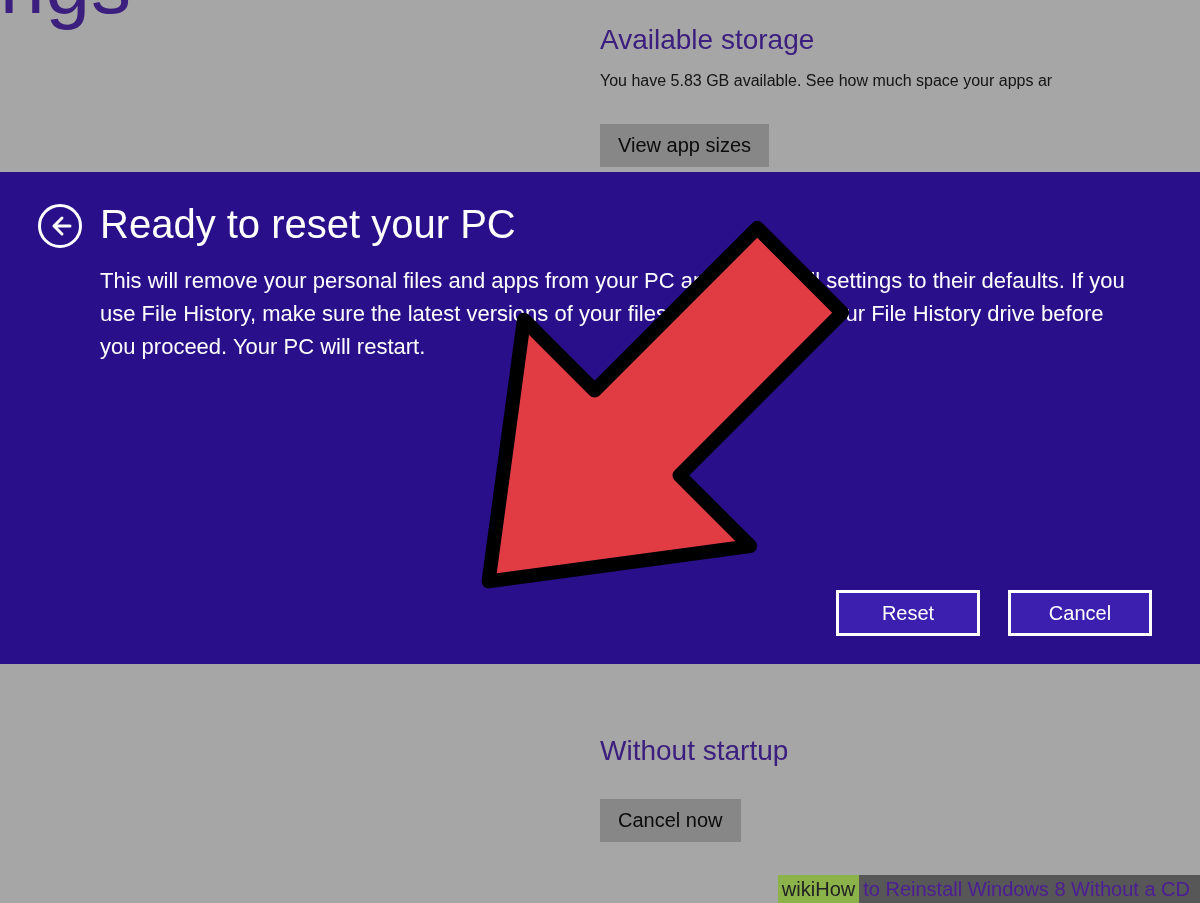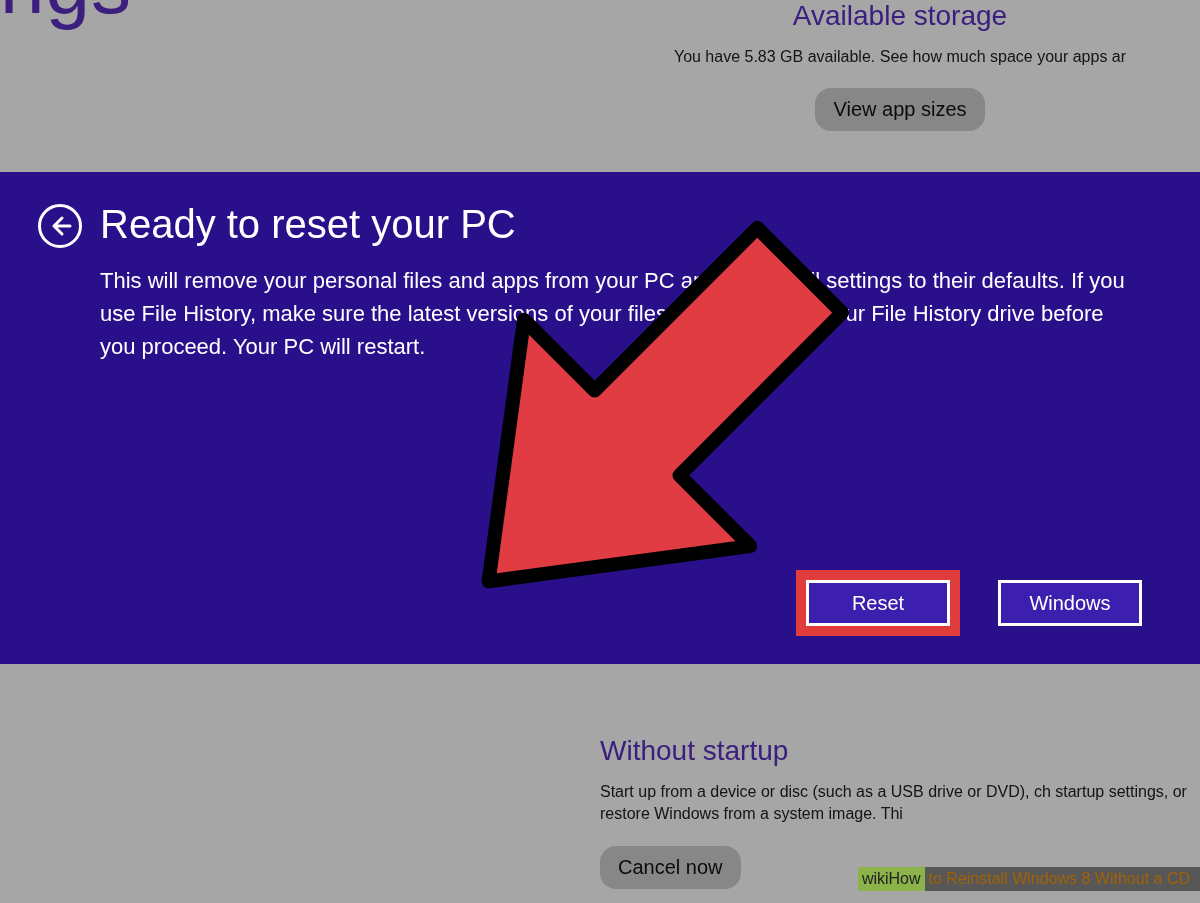--- a/index.html
+++ b/index.html
@@ -1,73 +1,72 @@
 <!DOCTYPE html>
 <html><head>
 <meta charset="utf-8">
 <style>
   * { margin: 0; padding: 0; box-sizing: border-box; }
   html, body { width: 1200px; height: 903px; overflow: hidden; font-family: "Segoe UI", Arial, sans-serif; background: #fff; }
   .bg-container { position: absolute; top: 0; left: 0; width: 1200px; height: 903px; background: #fff; }
   .bg-left-title { position: absolute; top: -60px; left: 0; font-size: 80px; font-weight: 300; color: #5b2ec0; letter-spacing: 1px; }
   .bg-section-title { color: #5b2ec0; font-size: 28px; font-weight: 400; }
   .bg-section-text { color: #222; font-size: 16px; margin-top: 14px; line-height: 1.4; }
-  .bg-button { display: inline-block; background: #cfcfcf; padding: 10px 18px; font-size: 20px; margin-top: 20px; color: #111; border-radius: 16px; }
-  .bg-top-right { position: absolute; top: 0; left: 600px; right: 0; padding-top: 0; text-align: center; }
+  .bg-button { display: inline-block; background: #cfcfcf; padding: 10px 18px; font-size: 20px; margin-top: 32px; color: #111; }
+  .bg-top-right { position: absolute; top: 8px; left: 600px; right: 0; padding-top: 16px; }
   .bg-bottom-right { position: absolute; top: 735px; left: 600px; right: 0; }
   .dim-overlay { position: absolute; top: 0; left: 0; width: 1200px; height: 903px; background: rgba(0,0,0,0.35); }
   .modal { position: absolute; top: 172px; left: 0; width: 1200px; height: 492px; background: #2a0f8a; }
   .back-arrow { position: absolute; top: 32px; left: 38px; width: 44px; height: 44px; border: 3px solid #fff; border-radius: 50%; display: flex; align-items: center; justify-content: center; }
   .modal-title { position: absolute; top: 30px; left: 100px; color: #fff; font-size: 40px; font-weight: 400; }
   .modal-body { position: absolute; top: 92px; left: 100px; right: 60px; color: #fff; font-size: 22px; line-height: 1.5; }
   .modal-buttons { position: absolute; bottom: 28px; right: 48px; display: flex; gap: 28px; }
-  .modal-btn-wrap { padding: 10px; }
+  .modal-btn-wrap { padding: 0; }
   .highlight-red { background: #e13c3c; }
   .modal-button { width: 144px; height: 46px; background: #3d1fb0; border: 3px solid #fff; color: #fff; font-size: 20px; display: flex; align-items: center; justify-content: center; cursor: pointer; }
   .pointer-arrow { position: absolute; top: 180px; left: 370px; pointer-events: none; }
-  .caption-bar { position: absolute; bottom: 8px; right: 0; height: 28px; display: flex; align-items: flex-start; font-size: 16px; }
+  .caption-bar { position: absolute; bottom: 0; right: 0; height: 28px; display: flex; align-items: center; font-size: 20px; }
   .caption-brand { background: #8bb34a; color: #222; padding: 3px 4px; font-weight: 400; }
-  .caption-text { background: rgba(60,60,60,0.75); color: #a16207; padding: 3px 10px 3px 4px; }
+  .caption-text { background: rgba(60,60,60,0.75); color: #4c1d95; padding: 3px 10px 3px 4px; }
 </style>
 </head>
 <body>
 
 <div class="bg-container">
   <div class="bg-left-title">ngs</div>
 
   <div class="bg-top-right">
     <div class="bg-section-title">Available storage</div>
     <div class="bg-section-text">You have 5.83 GB available. See how much space your apps ar</div>
     <div class="bg-button">View app sizes</div>
   </div>
 
   <div class="bg-bottom-right">
     <div class="bg-section-title">Without startup</div>
-    <div class="bg-section-text">Start up from a device or disc (such as a USB drive or DVD), ch startup settings, or restore Windows from a system image. Thi</div>
     <div class="bg-button">Cancel now</div>
   </div>
 </div>
 
 <div class="dim-overlay"></div>
 
 <div class="modal">
   <div class="back-arrow">
     <svg width="24" height="24" viewBox="0 0 24 24">
       <path d="M14 4 L6 12 L14 20 M6 12 L22 12" stroke="#fff" stroke-width="3" fill="none" stroke-linecap="round" stroke-linejoin="round"></path>
     </svg>
   </div>
   <div class="modal-title">Ready to reset your PC</div>
   <div class="modal-body">This will remove your personal files and apps from your PC and restore all settings to their defaults. If you use File History, make sure the latest versions of your files were copied to your File History drive before you proceed. Your PC will restart.</div>
 
   <div class="modal-buttons">
     <div class="modal-btn-wrap highlight-red">
       <div class="modal-button">Reset</div>
     </div>
     <div class="modal-btn-wrap">
-      <div class="modal-button">Windows</div>
+      <div class="modal-button">Cancel</div>
     </div>
   </div>
 </div>
 
 <svg class="pointer-arrow" width="520" height="520" viewBox="0 0 520 520">
   <g transform="rotate(45 260 260)">
     <path d="M200 20 L320 20 L320 250 L420 250 L260 460 L100 250 L200 250 Z" fill="#e13c44" stroke="#000" stroke-width="14" stroke-linejoin="round"></path>
   </g>
 </svg>
 

